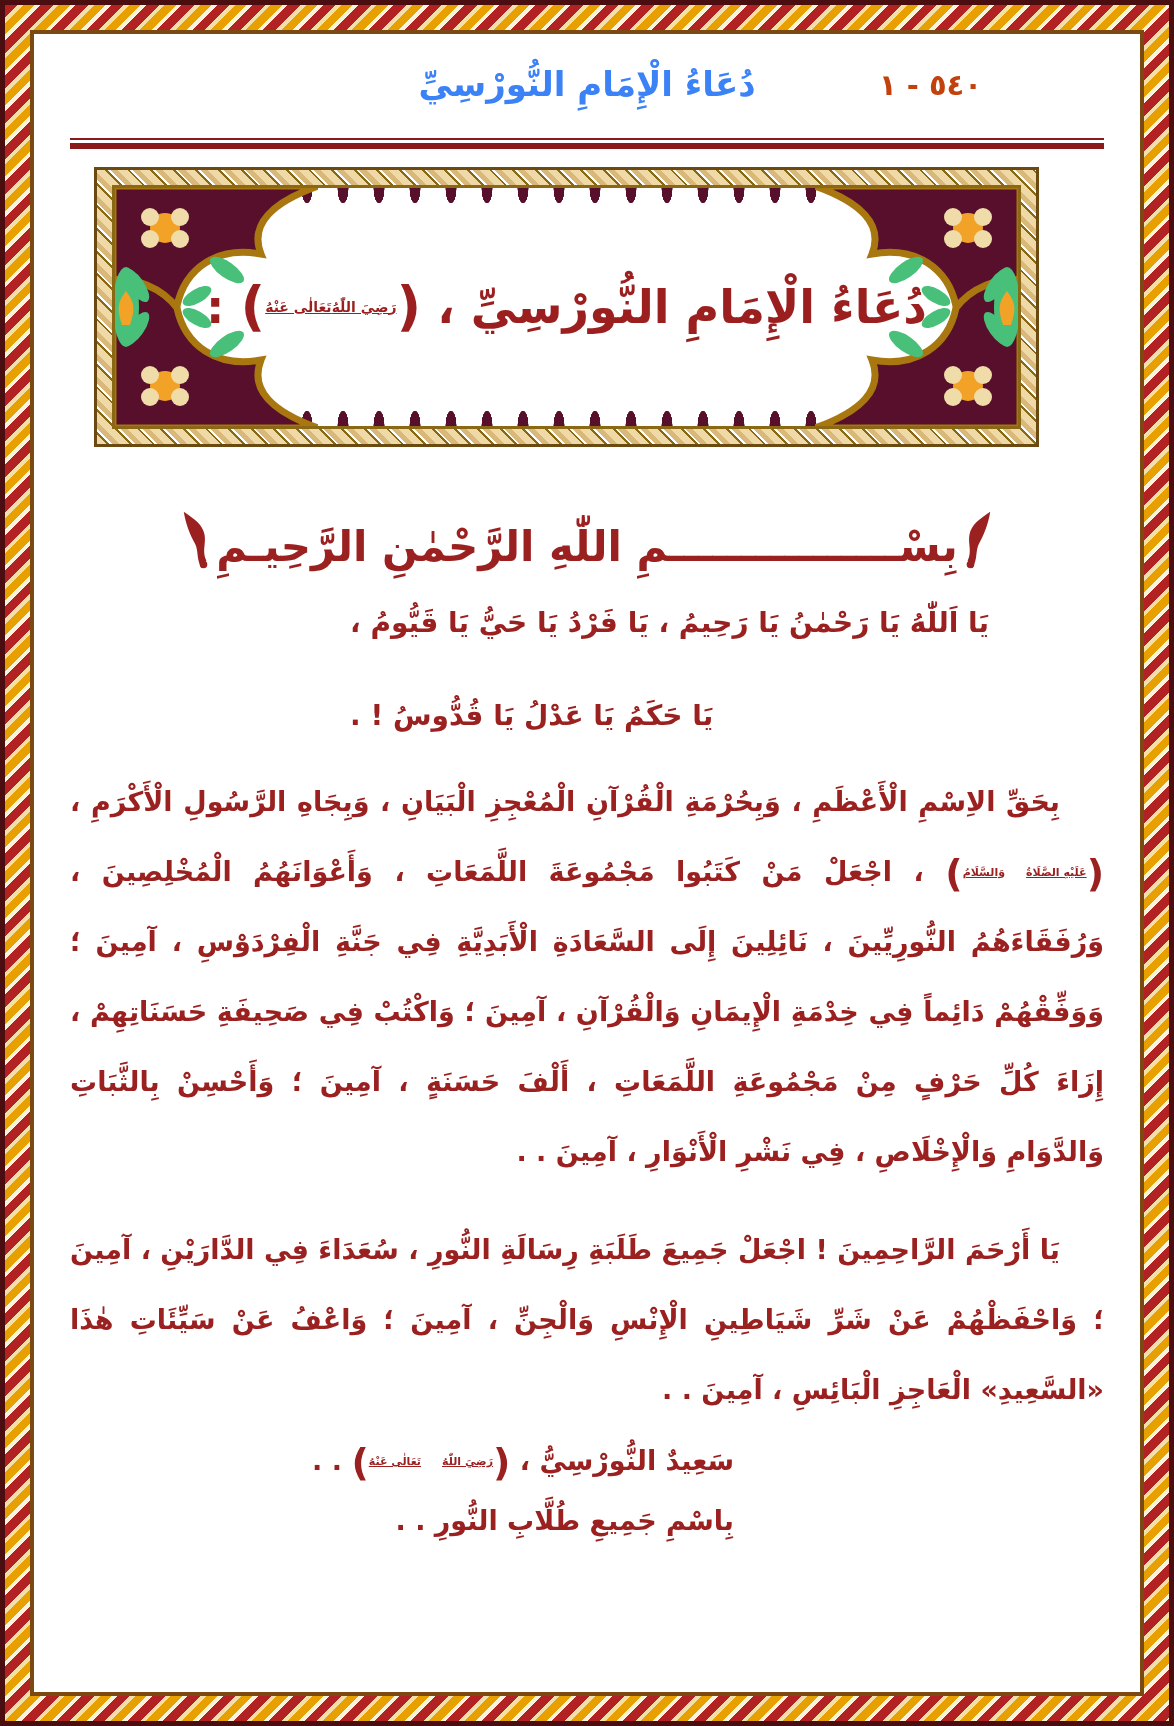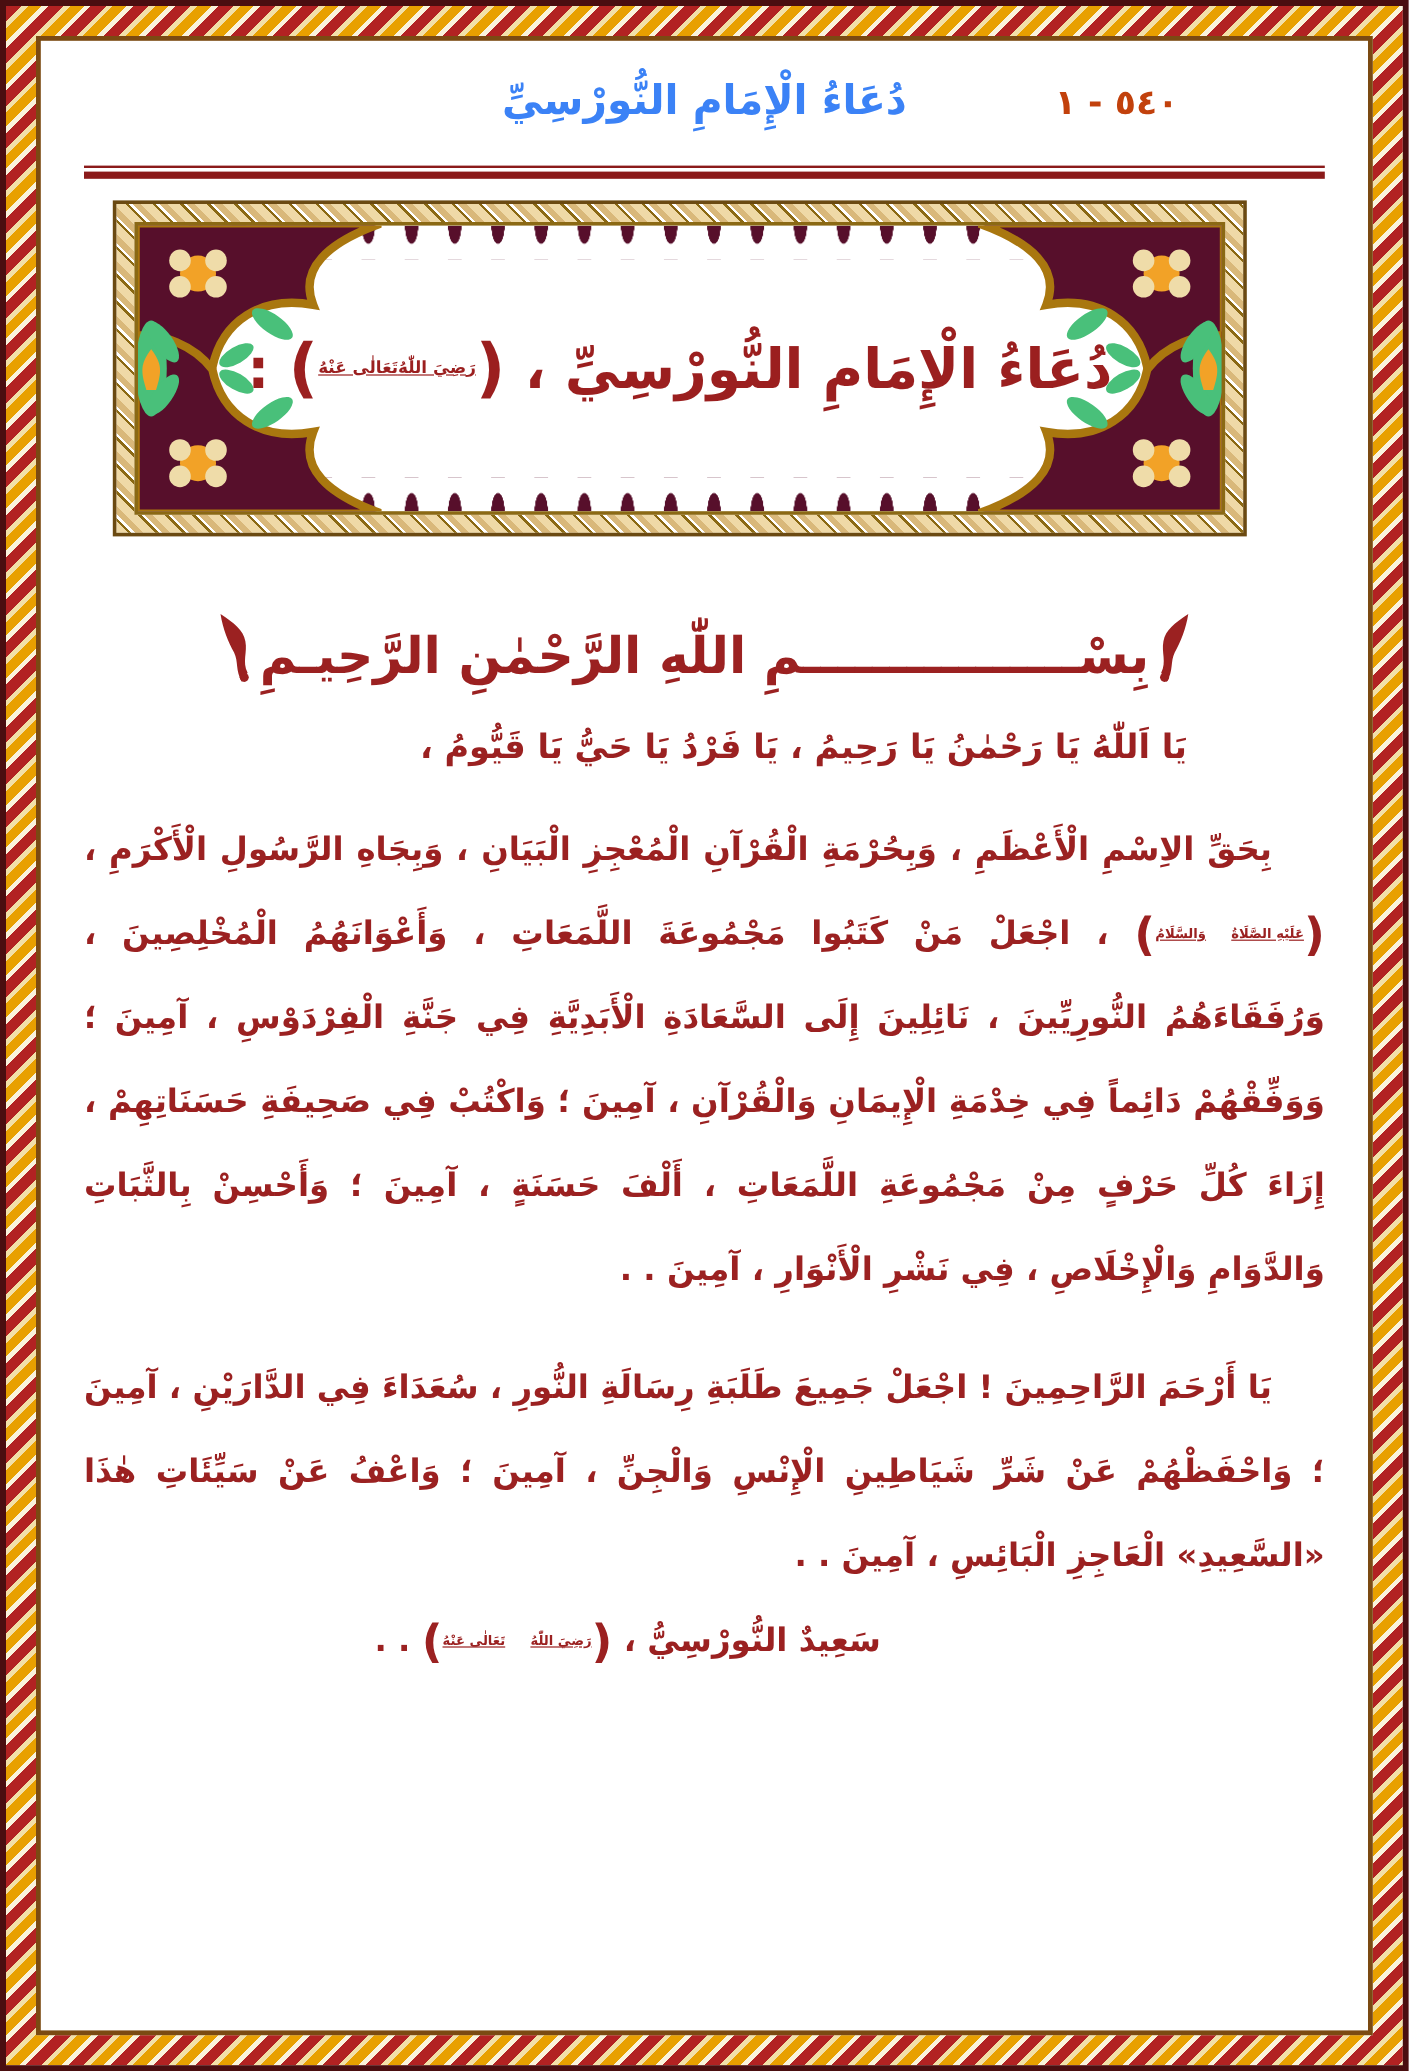--- a/index.html
+++ b/index.html
@@ -199,20 +199,21 @@
         <circle cx="9" cy="58" r="4"></circle>
       </svg>
       <span class="basmala-text">بِسْــــــــــــــــمِ اللّٰهِ الرَّحْمٰنِ الرَّحِيـمِ</span>
       <svg class="sprig flip" viewBox="0 0 34 64">
         <path d="M30,2 C18,10 10,16 8,26 C6,36 11,44 6,54 L11,62 C17,52 14,44 18,36 C23,27 28,15 30,2 Z"></path>
         <circle cx="9" cy="58" r="4"></circle>
       </svg>
     </div>
 
     <p class="center-line" dir="rtl">يَا اَللّٰهُ يَا رَحْمٰنُ يَا رَحِيمُ ، يَا فَرْدُ يَا حَيُّ يَا قَيُّومُ ،</p>
+    <p class="center-line second" dir="rtl">يَا حَكَمُ يَا عَدْلُ يَا قُدُّوسُ ! .</p>
 
     <p class="body-par" dir="rtl"><span>بِحَقِّ الاِسْمِ الْأَعْظَمِ ، وَبِحُرْمَةِ الْقُرْآنِ الْمُعْجِزِ الْبَيَانِ ، وَبِجَاهِ الرَّسُولِ الْأَكْرَمِ ،</span>
       <span class="seal sm">
         <span class="paren">(</span>
         <span class="seal-stack">
           <span>عَلَيْهِ الصَّلَاةُ</span>
           <span>وَالسَّلَامُ</span>
         </span>
         <span class="paren">)</span>
       </span>
@@ -226,16 +227,17 @@
         <span class="seal sm">
           <span class="paren">(</span>
           <span class="seal-stack">
             <span>رَضِيَ اللّٰهُ</span>
             <span>تَعَالٰى عَنْهُ</span>
           </span>
           <span class="paren">)</span>
         </span>
         <span>. .</span>
       </div>
+      <div class="sig-line">بِاسْمِ جَمِيعِ طُلَّابِ النُّورِ . .</div>
     </div>
 
   </div>
 </div>
 
 </body></html>

